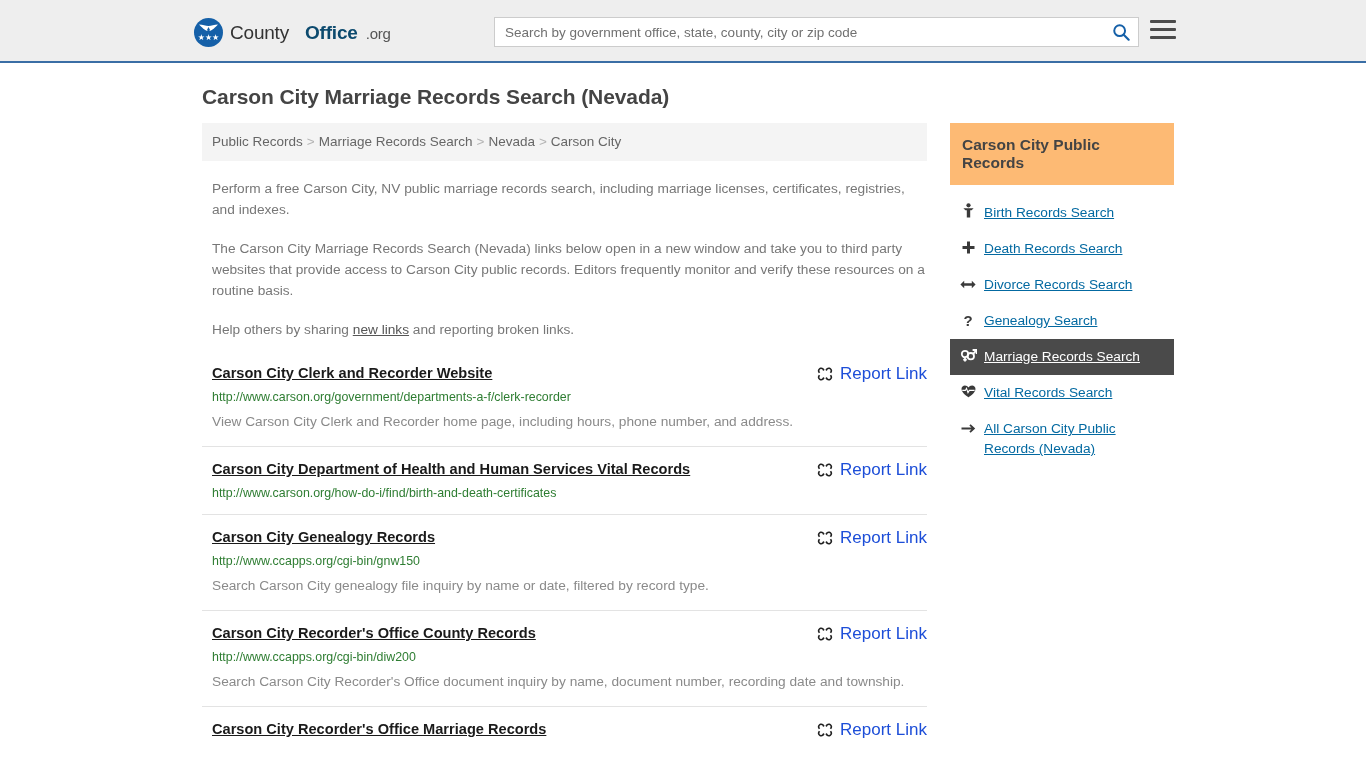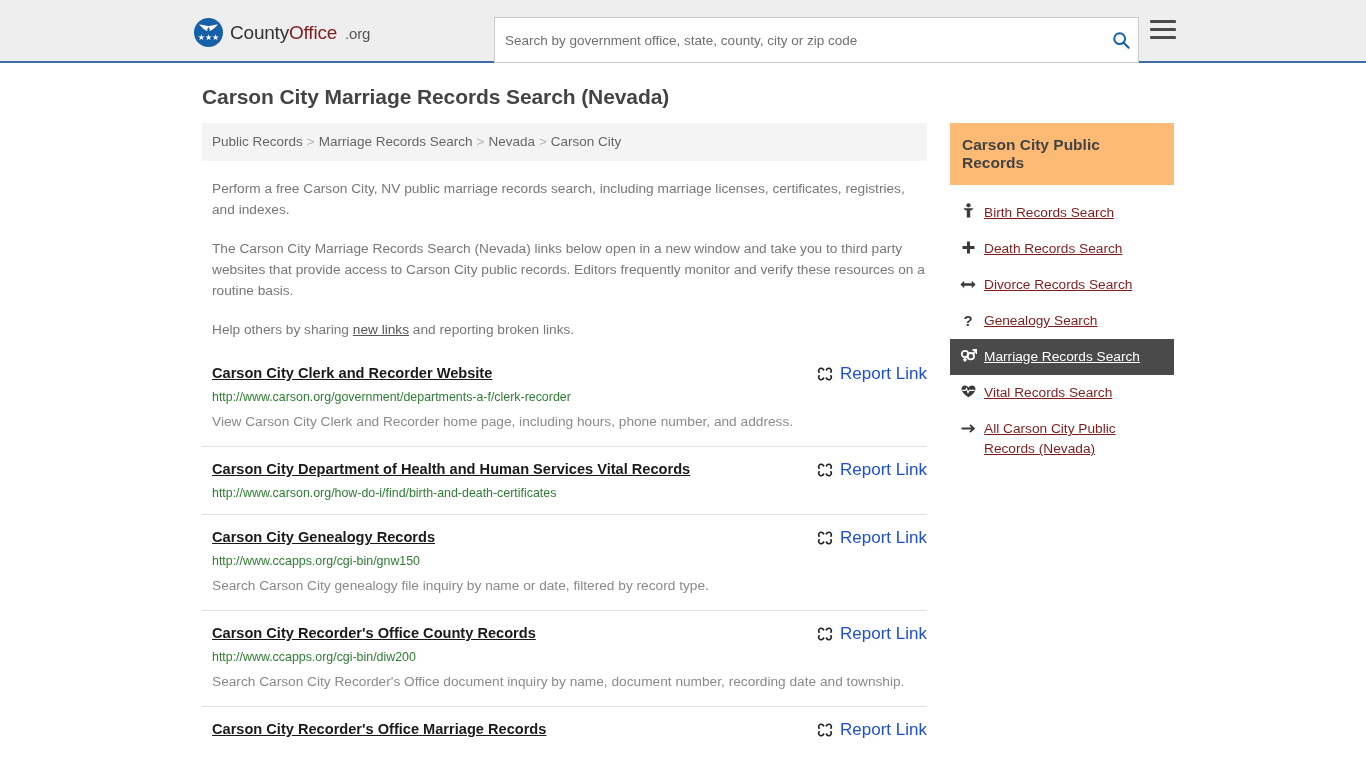--- a/index.html
+++ b/index.html
@@ -50,29 +50,29 @@
     font-size: 8px;
     letter-spacing: 0px;
     line-height: 8px;
   }
   .logo-text {
     font-size: 19px;
     color: #333333;
     letter-spacing: -0.2px;
     white-space: nowrap;
   }
-  .logo-text .b { font-weight: normal; color: #7f1d1d; }
+  .logo-text .b { font-weight: bold; color: #0c4a6e; margin-left: 16px; }
   .logo-text .dim { color: #555555; font-size: 15px; margin-left: 8px; }
 
   .search-wrap {
     position: absolute;
     left: 494px;
     top: 17px;
     width: 645px;
-    height: 46px;
+    height: 30px;
     background: #ffffff;
     border: 1px solid #cccccc;
     display: flex;
     align-items: center;
   }
   .search-input {
     flex: 1 1 auto;
     border: 0;
     outline: none;
     font-family: "Liberation Sans", sans-serif;
@@ -226,21 +226,21 @@
     width: 20px;
     flex: 0 0 20px;
     text-align: center;
     font-size: 14px;
     color: #3a3a3a;
     line-height: 20px;
     margin-right: 6px;
   }
   .side-item .lbl {
     font-size: 13.7px;
-    color: #7f1d1d;
+    color: #0369a1;
     text-decoration: underline;
   }
   .side-item.active {
     background: #4a4a4a;
   }
   .side-item.active .ic { color: #ffffff; }
   .side-item.active .lbl { color: #ffffff; }
 </style>
 </head>
 <body>

